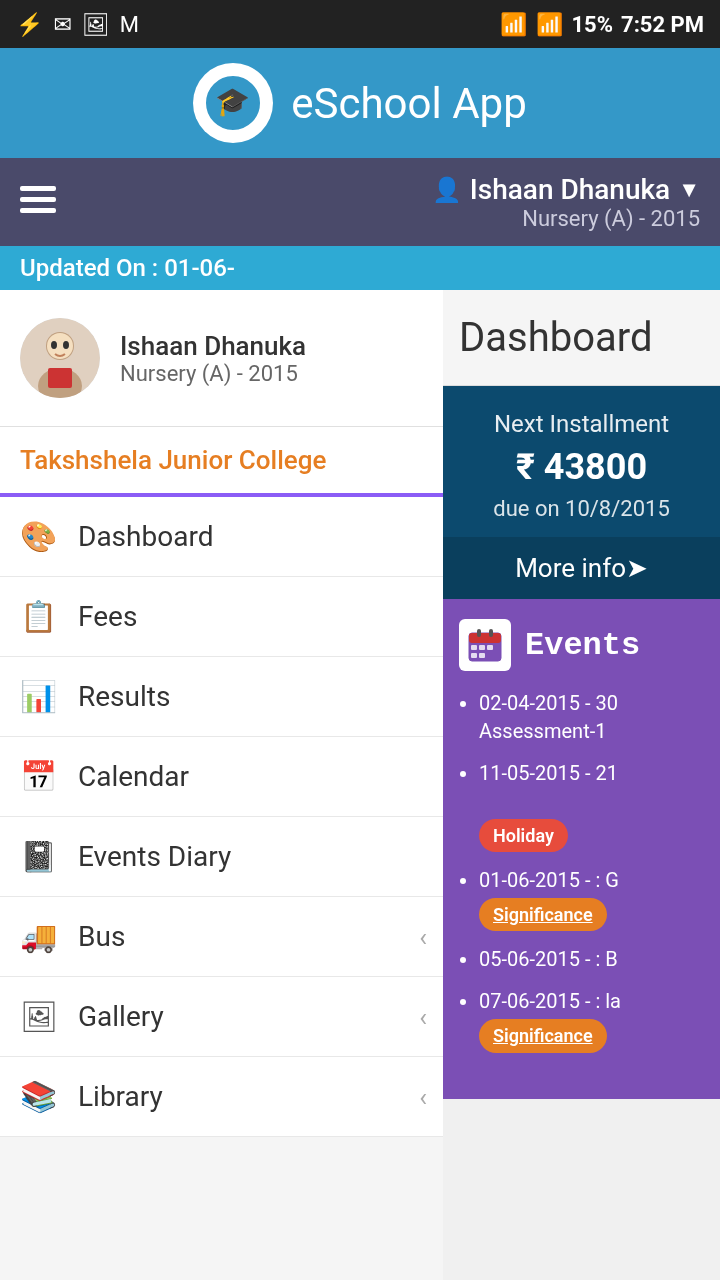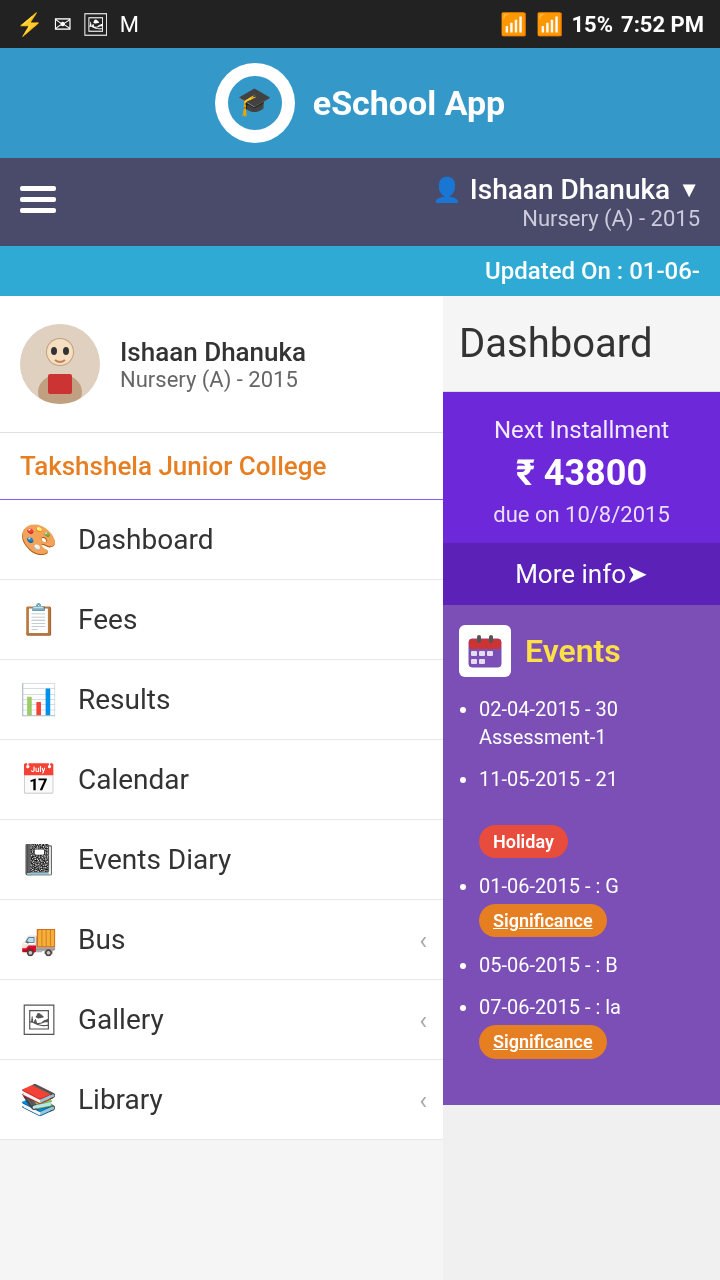--- a/index.html
+++ b/index.html
@@ -36,22 +36,22 @@
       height: 80px;
       border-radius: 50%;
       background: white;
       display: flex;
       align-items: center;
       justify-content: center;
       font-size: 36px;
     }
     .app-title {
       color: white;
-      font-size: 34px;
-      font-weight: 700;
+      font-size: 42px;
+      font-weight: 400;
     }
 
     
     .sub-header {
       width: 720px;
       height: 88px;
       background: #4a4a6a;
       display: flex;
       align-items: center;
       padding: 0 20px;
@@ -83,26 +83,25 @@
     }
     .user-class {
       color: #ccd;
       font-size: 22px;
     }
     .dropdown-arrow { color: white; font-size: 22px; }
 
     
     .update-banner {
       width: 720px;
-      height: 50px;
+      height: 44px;
       background: #2eaad4;
       display: flex;
       align-items: center;
       padding: 0 20px;
-      justify-content: flex-end;
     }
     .update-text {
       color: white;
       font-size: 24px;
       font-weight: 500;
     }
 
     
     .main-layout {
       display: flex;
@@ -141,21 +140,21 @@
     .profile-text .profile-name { font-size: 26px; font-weight: 500; color: #333; }
     .profile-text .profile-class { font-size: 22px; color: #666; }
 
     
     .school-name {
       padding: 18px 20px;
       color: #e67e22;
       font-size: 26px;
       font-weight: 500;
       background: white;
-      border-bottom: 1px solid #8b5cf6;
+      border-bottom: 4px solid #8b5cf6;
     }
 
     
     .nav-item {
       display: flex;
       align-items: center;
       padding: 22px 20px;
       background: white;
       border-bottom: 1px solid #e8e8e8;
       cursor: pointer;
@@ -178,21 +177,21 @@
     .dashboard-title {
       padding: 24px 16px;
       font-size: 40px;
       color: #333;
       background: #f5f5f5;
       border-bottom: 1px solid #ddd;
     }
 
     
     .fee-card {
-      background: #6d28d9;
+      background: #0c4a6e;
       padding: 24px 16px 0 16px;
       color: white;
     }
     .fee-label { font-size: 24px; color: rgba(255,255,255,0.9); text-align: center; }
     .fee-amount { font-size: 36px; font-weight: 700; color: white; text-align: center; margin: 8px 0; }
     .fee-due { font-size: 22px; color: rgba(255,255,255,0.85); text-align: center; margin-bottom: 16px; }
     .more-info-btn {
       display: flex;
       align-items: center;
       justify-content: center;
@@ -220,21 +219,21 @@
     .calendar-icon-box {
       width: 52px;
       height: 52px;
       background: white;
       border-radius: 6px;
       display: flex;
       align-items: center;
       justify-content: center;
       font-size: 28px;
     }
-    .events-title { font-size: 32px; font-weight: 600; color: #fde047; }
+    .events-title { font-size: 32px; font-weight: 600; color: #ffffff; font-family: Liberation Mono, monospace; }
 
     .event-list { list-style: disc; padding-left: 20px; }
     .event-item { color: white; font-size: 20px; margin-bottom: 14px; line-height: 1.4; }
     .event-badge {
       display: inline-block;
       padding: 4px 14px;
       border-radius: 20px;
       font-size: 18px;
       font-weight: 600;
       margin-top: 4px;

